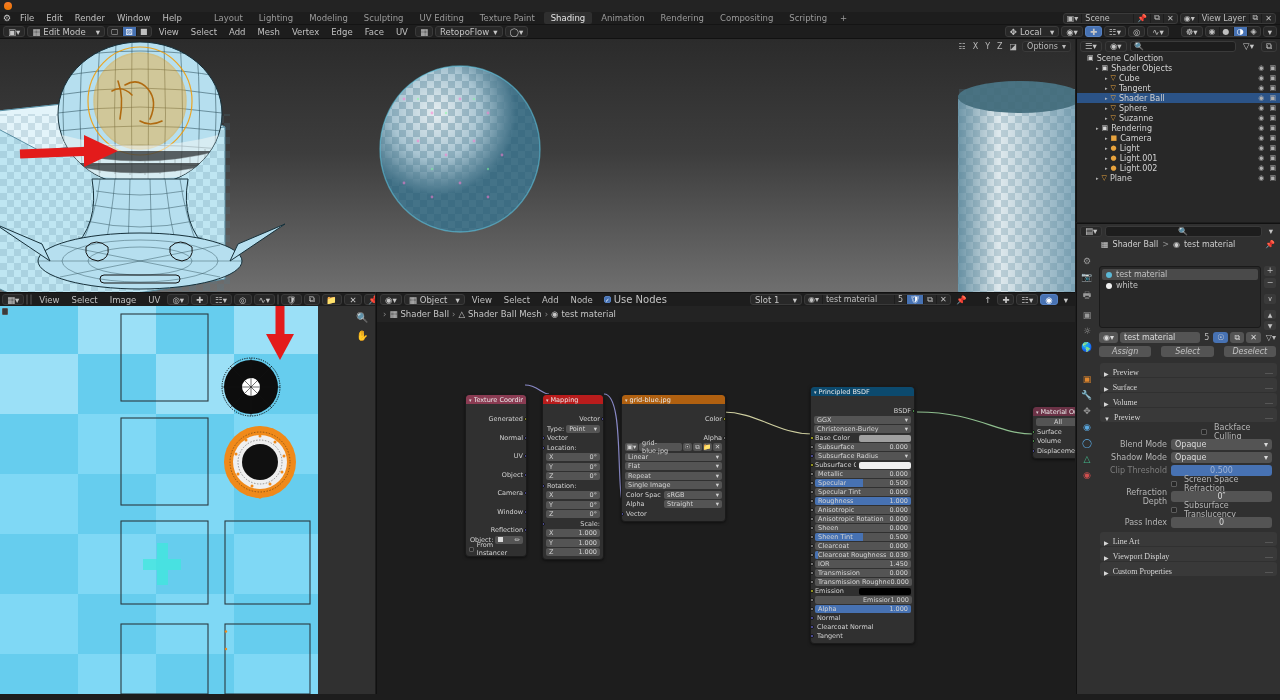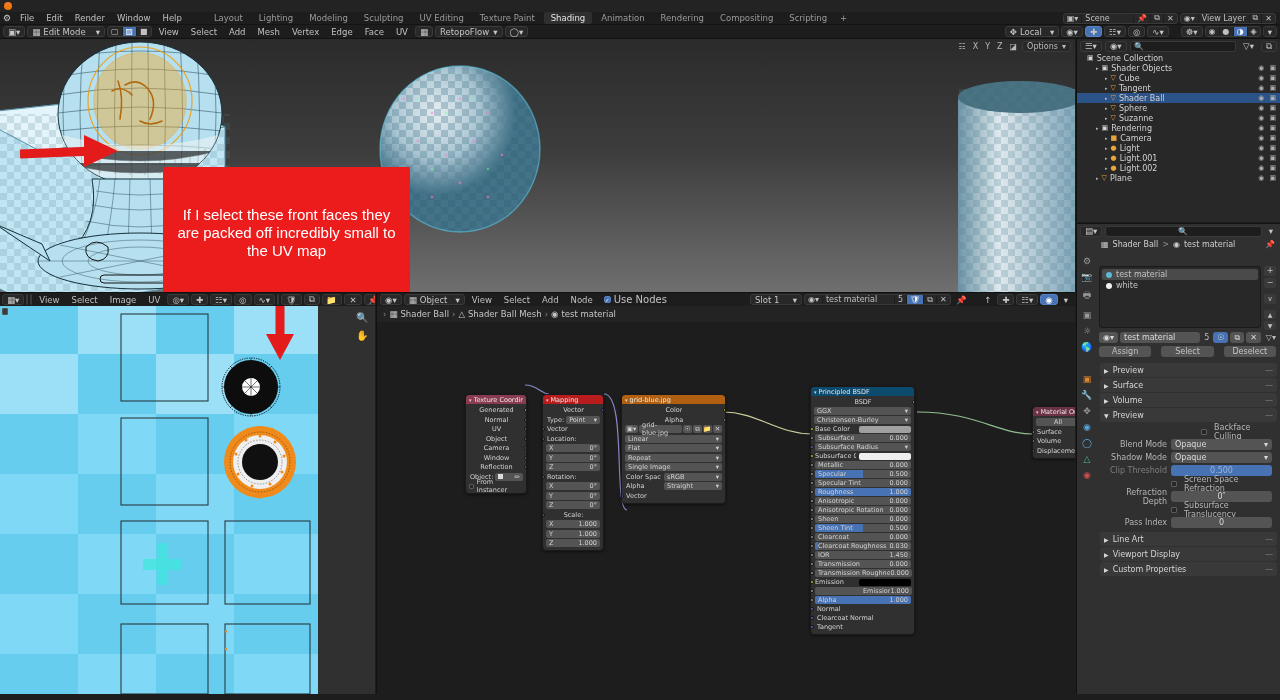--- a/index.html
+++ b/index.html
@@ -76,21 +76,21 @@
   .node { position:absolute; border-radius:4px; border:1px solid #1a1a1a;
      background:#303030; box-shadow:0 1px 3px rgba(0,0,0,.5); font-size:6.5px;
      color:#d2d2d2; overflow:hidden; }
   .node .nhdr { height:9px; display:flex; align-items:center; padding:0 3px;
      font-size:6.5px; color:#e8e8e8; border-radius:3px 3px 0 0; }
   .node .nhdr .tri { font-size:5px; margin-right:2px; opacity:.85; }
   .nbody { padding:2px 3px 3px 3px; display:flex; flex-direction:column; gap:1.5px; }
   .row { display:flex; align-items:center; justify-content:space-between;
      height:8px; position:relative; }
   .row .lbl { padding-left:1px; white-space:nowrap; overflow:hidden; }
-  .row.out { justify-content:center; }
+  .row.out { justify-content:flex-end;margin-top:9px; }
   .fld { background:#545454; border-radius:2px; height:8px; display:flex;
      align-items:center; justify-content:space-between; padding:0 3px; width:100%; }
   .fld.val { justify-content:space-between; }
   .fld.ctr { justify-content:center; }
   .sock { position:absolute; width:4px; height:4px; border-radius:50%;
      border:1px solid #131313; top:2px; }
   .sock.l { left:-5px; } .sock.r { right:-5px; }
   .s-yellow{background:#c7c729;} .s-grey{background:#9b9b9b;}
   .s-purple{background:#6363c7;} .s-green{background:#62c262;}
   .slider { background:#545454; border-radius:2px; height:8px; display:flex;
@@ -102,22 +102,22 @@
      border-radius:1px; display:inline-block; margin-right:3px; }
 
   
   .prow { display:flex; align-items:center; height:13px; font-size:8px;
      padding:0 4px; gap:4px; }
   .plabel { color:#b5b5b5; text-align:right; }
   .pfield { background:#545454; border-radius:3px; height:11px; display:flex;
      align-items:center; padding:0 4px; font-size:8px; color:#dadada; flex:1;
      justify-content:space-between; }
   .pfield.ctr{justify-content:center;}
-  .ppanel { display:flex; align-items:center; height:14px; background:#393939;
-     margin:1px 3px; border-radius:3px; padding:0 4px; font-size:8px; color:#d6d6d6; }
+  .ppanel { display:flex; align-items:flex-end; height:14px; background:#393939;
+     margin:1px 3px; border-radius:3px; padding:0 4px; font-size:8px; color:#d6d6d6;font-family:Liberation Serif, serif; }
 
   
   .orow { display:flex; align-items:center; height:10px; font-size:8px;
     padding-left:4px; color:#d2d2d2; position:relative; white-space:nowrap; }
   .orow.sel { background:#2b5387; }
   .orow .ic { margin-right:3px; font-size:7px; }
   .orow .eyes { position:absolute; right:4px; display:flex; gap:5px; color:#b0b0b0; font-size:7px;}
 </style>
 </head>
 <body>
@@ -361,24 +361,20 @@
         <ellipse cx="1020" cy="58" rx="62" ry="16" fill="#47707f"></ellipse>
         <ellipse cx="1020" cy="58" rx="62" ry="16" fill="url(#checker)" opacity="0.5"></ellipse>
       </g>
 
       <g>
         <line x1="20" y1="115" x2="95" y2="112" stroke="#e31b1b" stroke-width="9"></line>
         <polygon points="118,112 84,96 84,128" fill="#e31b1b"></polygon>
       </g>
     </svg>
 
-    <div style="position:absolute;left:163px;top:128px;width:247px;height:132px;background:#ec1c1c;
-                display:flex;align-items:center;justify-content:center;padding:6px 12px;">
-      <div style="color:#fff;font-size:15px;line-height:1.22;text-align:center;font-family:'Liberation Sans',sans-serif;">If I select these front faces they are packed off incredibly small to the UV map</div>
-    </div>
 
     <div id="vp-gizmo">
       <span class="ax">☷</span>
       <span class="ax">X</span>
       <span class="ax">Y</span>
       <span class="ax">Z</span>
       <span class="ax">◪</span>
       <span class="opt">
         <span>Options</span>
         <span style="margin-left:4px">▾</span>
@@ -697,21 +693,21 @@
           </div>
         <div class="fld val">
           <span>Y</span>
           <span>0°</span>
           </div>
         <div class="fld val">
           <span>Z</span>
           <span>0°</span>
           </div>
 
-        <div class="row" style="justify-content:center">
+        <div class="row" style="justify-content:flex-end">
           <span class="sock l s-purple"></span>
           <span class="lbl">Scale:</span>
           </div>
         <div class="fld val">
           <span>X</span>
           <span>1.000</span>
           </div>
         <div class="fld val">
           <span>Y</span>
           <span>1.000</span>
@@ -1186,21 +1182,21 @@
       <span class="pfield" style="flex:1;height:11px">
         <span>test material</span>
         </span>
       <span style="font-size:8px;color:#bbb;padding:0 2px">5</span>
       <span class="pfield ctr" style="flex:0 0 12px;height:11px;background:#4772b3">☉</span>
       <span class="pfield ctr" style="flex:0 0 12px;height:11px">⧉</span>
       <span class="pfield ctr" style="flex:0 0 12px;height:11px">✕</span>
       <span style="font-size:8px;color:#bbb;padding-left:3px">▽▾</span>
     </div>
 
-    <div style="position:absolute;left:22px;top:122px;right:4px;display:flex;gap:10px;">
+    <div style="position:absolute;left:22px;top:122px;right:4px;display:flex;gap:10px;font-style:italic;">
       <span style="flex:1;background:#545454;border-radius:3px;height:11px;display:flex;align-items:center;justify-content:center;font-size:8px">Assign</span>
       <span style="flex:1;background:#545454;border-radius:3px;height:11px;display:flex;align-items:center;justify-content:center;font-size:8px">Select</span>
       <span style="flex:1;background:#545454;border-radius:3px;height:11px;display:flex;align-items:center;justify-content:center;font-size:8px">Deselect</span>
     </div>
 
     <div style="position:absolute;left:20px;top:138px;right:0;bottom:0;">
       <div class="ppanel">
         <span style="margin-right:4px;font-size:6px">▶</span>
         <span>Preview</span>
         <span style="margin-left:auto;opacity:.4">—</span>

